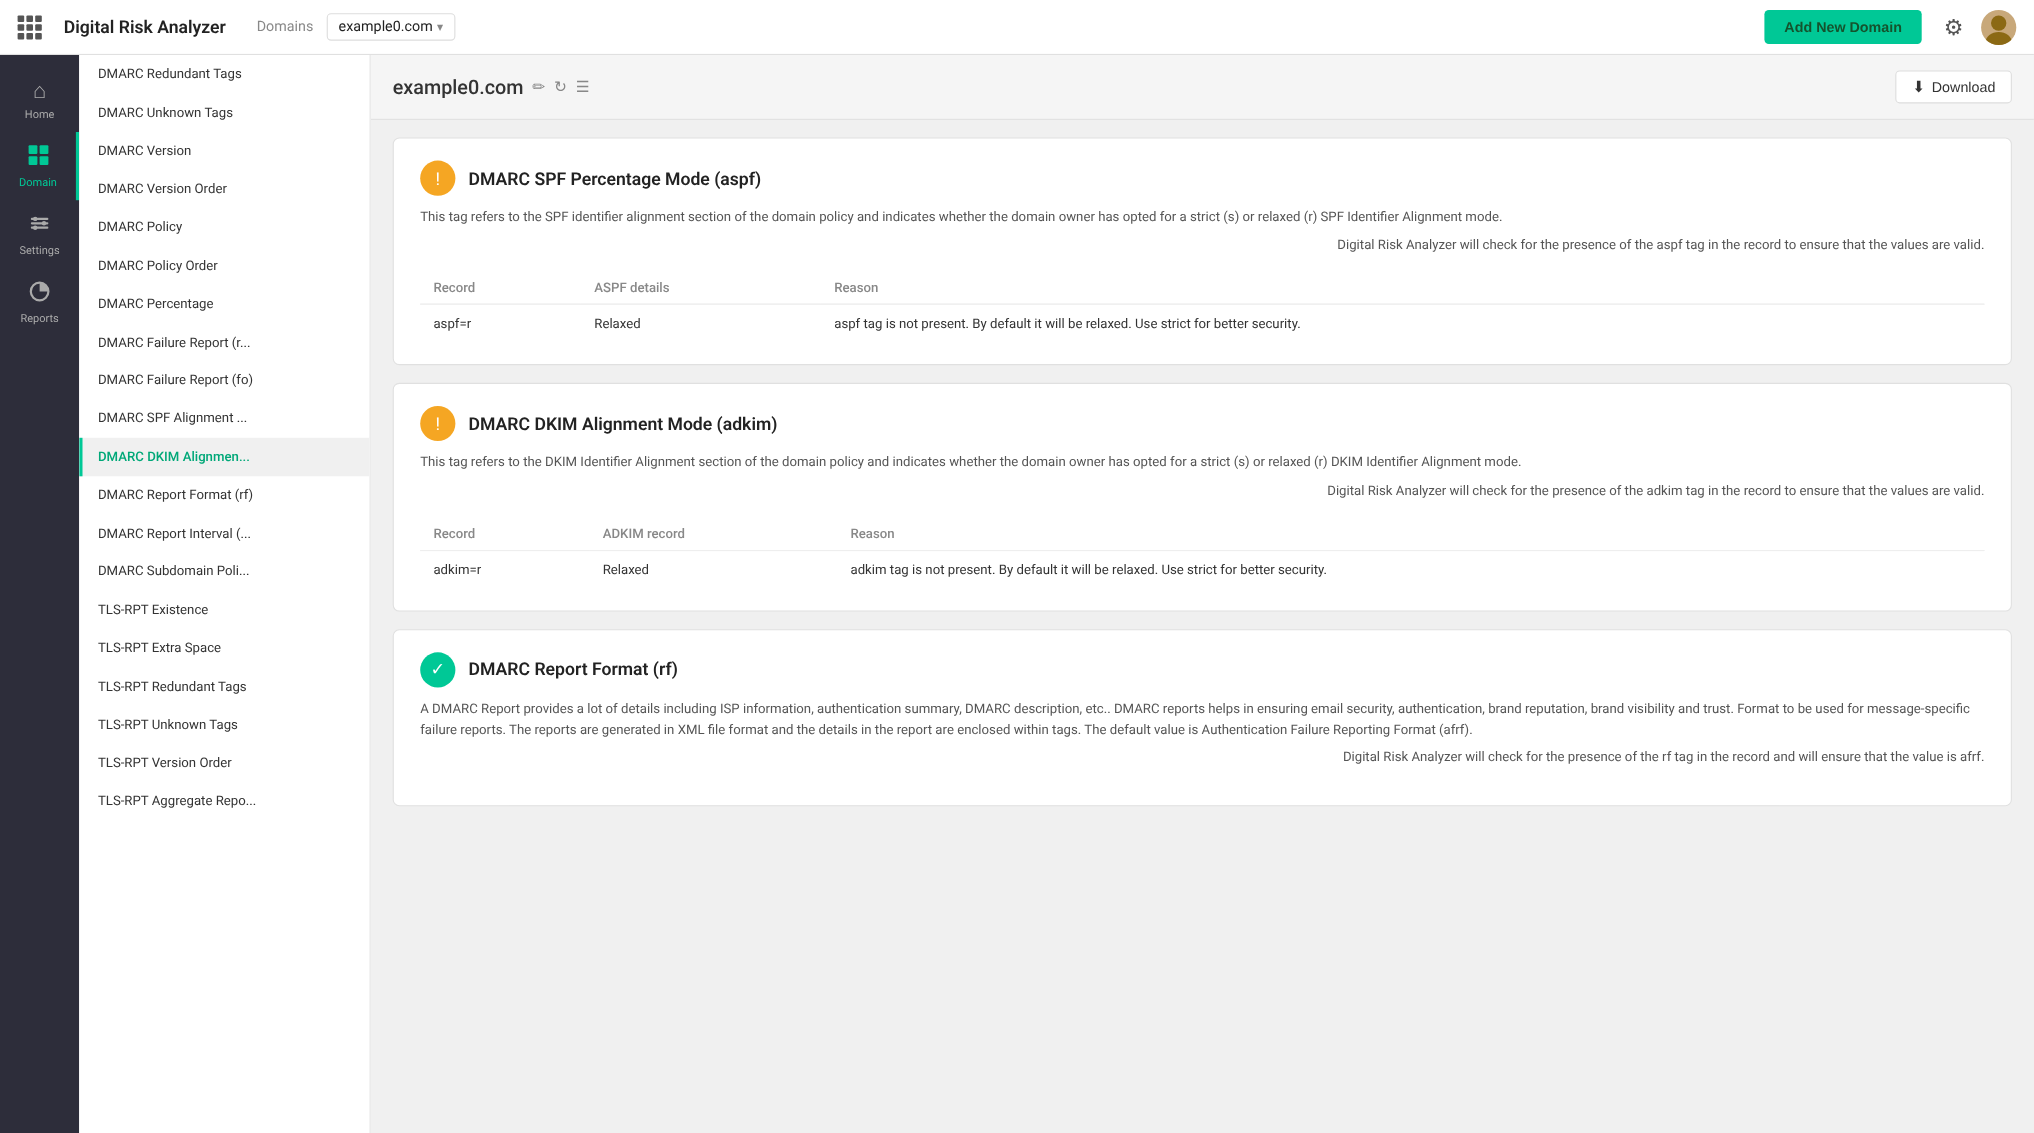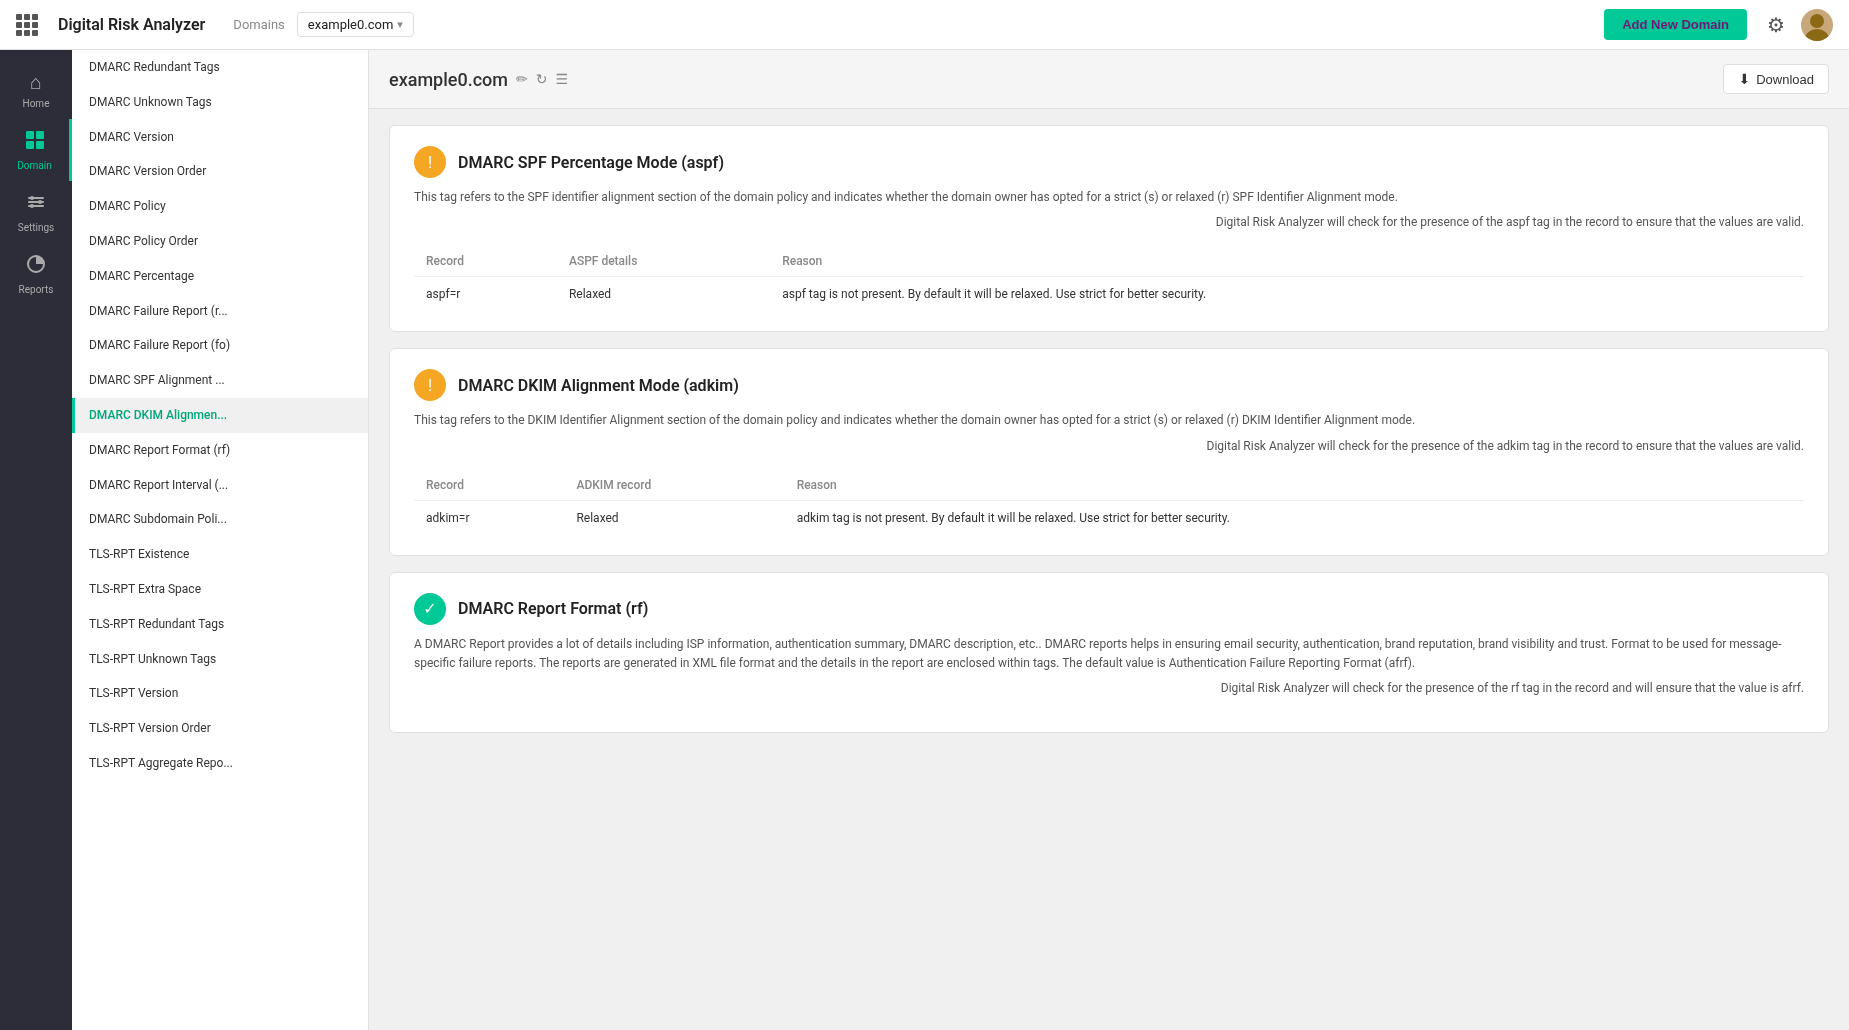--- a/index.html
+++ b/index.html
@@ -14,21 +14,21 @@
     .topnav-grid-icon span { width: 6px; height: 6px; background: #555; border-radius: 1px; display: block; }
     .topnav-title { font-size: 16px; font-weight: 600; color: #222; margin-right: 16px; }
     .topnav-domains-label { color: #888; font-size: 13px; text-align: right; }
     .topnav-domain-selector {
       display: flex; align-items: center; gap: 4px; background: #fff; border: 1px solid #ddd;
       border-radius: 4px; padding: 4px 10px; font-size: 13px; color: #222; cursor: pointer;
     }
     .topnav-domain-selector .chevron { color: #888; font-size: 11px; }
     .topnav-spacer { flex: 1; }
     .add-domain-btn {
-      background: #00c896; color: #701a75; border: none; border-radius: 4px;
+      background: #00c896; color: #14532d; border: none; border-radius: 4px;
       padding: 8px 18px; font-size: 13px; font-weight: 600; cursor: pointer;
     }
     .topnav-gear { font-size: 20px; color: #555; cursor: pointer; margin-left: 8px; }
     .topnav-avatar {
       width: 32px; height: 32px; border-radius: 50%; background: #c8a87a;
       display: flex; align-items: center; justify-content: center; overflow: hidden; margin-left: 4px;
     }
 
     
     .layout { display: flex; flex: 1; overflow: hidden; }
@@ -41,21 +41,21 @@
     .sidebar-item {
       display: flex; flex-direction: column; align-items: center; padding: 10px 0;
       color: #aaa; cursor: pointer; width: 100%; gap: 4px;
     }
     .sidebar-item.active { color: #00c896; border-right: 3px solid #00c896; }
     .sidebar-item .icon { font-size: 20px; }
     .sidebar-item .label { font-size: 10px; }
 
     
     .left-panel {
-      width: 297px; background: #fff; border-right: 1px solid #e0e0e0;
+      width: 265px; background: #fff; border-right: 1px solid #e0e0e0;
       overflow-y: auto; flex-shrink: 0;
     }
     .left-panel-item {
       padding: 9px 14px; font-size: 12px; color: #333; cursor: pointer;
       border-left: 3px solid transparent; line-height: 1.4;
     }
     .left-panel-item.active { background: #f0f0f0; border-left: 3px solid #00c896; font-weight: 500; color: #00a878; }
 
     
     .main-content {
@@ -195,21 +195,20 @@
         <div class="left-panel-item">DMARC Failure Report (fo)</div>
         <div class="left-panel-item">DMARC SPF Alignment ...</div>
         <div class="left-panel-item active">DMARC DKIM Alignmen...</div>
         <div class="left-panel-item">DMARC Report Format (rf)</div>
         <div class="left-panel-item">DMARC Report Interval (...</div>
         <div class="left-panel-item">DMARC Subdomain Poli...</div>
         <div class="left-panel-item">TLS-RPT Existence</div>
         <div class="left-panel-item">TLS-RPT Extra Space</div>
         <div class="left-panel-item">TLS-RPT Redundant Tags</div>
         <div class="left-panel-item">TLS-RPT Unknown Tags</div>
-        <div class="left-panel-item">TLS-RPT Version</div>
         <div class="left-panel-item">TLS-RPT Version Order</div>
         <div class="left-panel-item">TLS-RPT Aggregate Repo...</div>
       </div>
   </div>
 
   <div class="main-content">
     <div class="main-header">
       <span class="main-header-title">example0.com</span>
       <span class="main-header-icon">✏</span>
       <span class="main-header-icon">↻</span>

